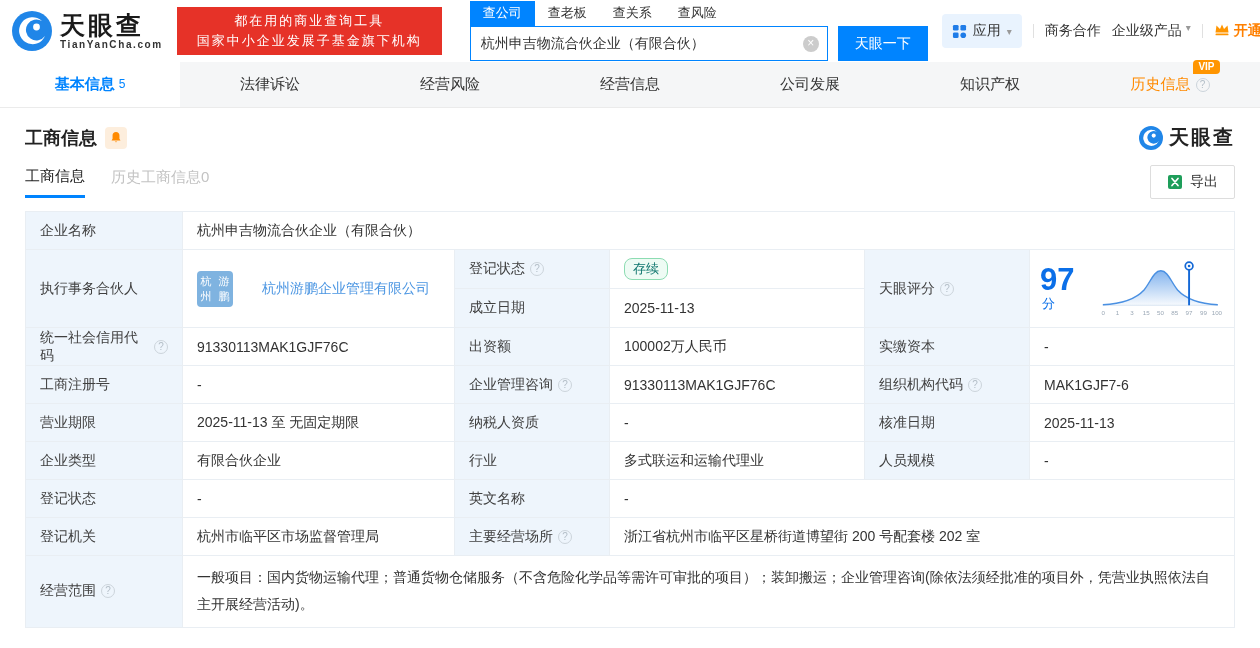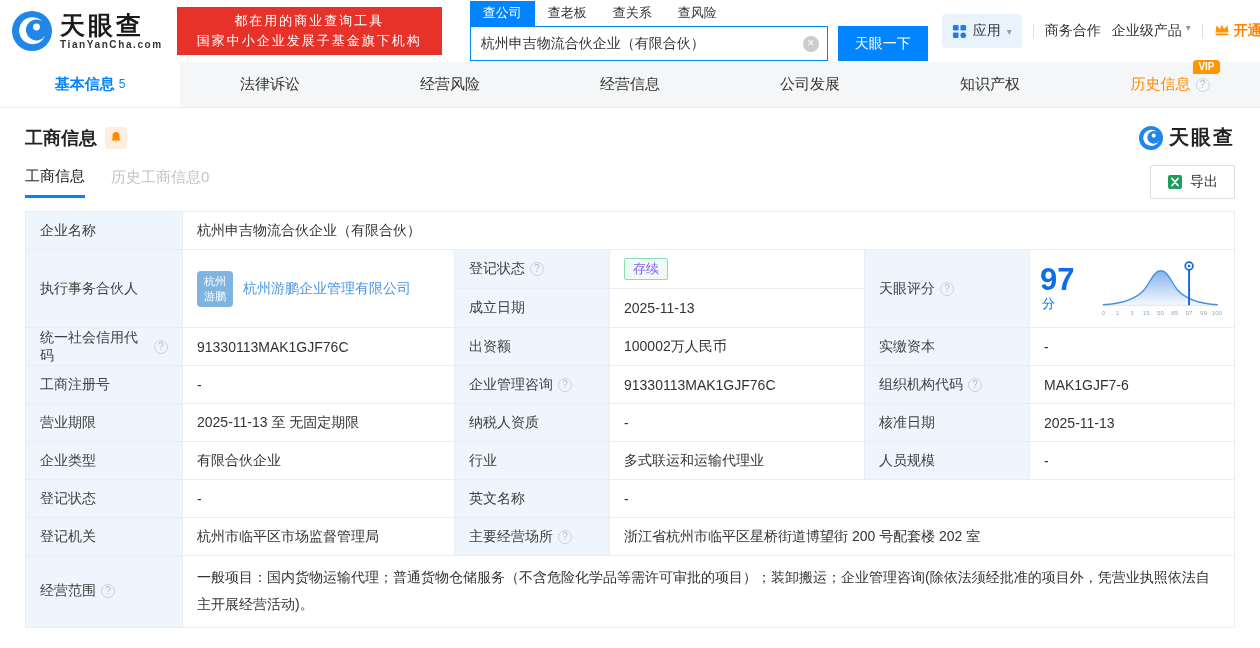--- a/index.html
+++ b/index.html
@@ -55,22 +55,22 @@
   .info-table { margin-top: 12px; border: 1px solid #e9eef3; font-size: 14px; }
   .trow { display: grid; grid-template-columns: 157px 272px 155px 255px 165px 1fr; }
   .cell { display: flex; align-items: center; gap: 5px; padding: 0 14px; min-height: 38px; border-bottom: 1px solid #e9eef3; border-right: 1px solid #e9eef3; }
   .cell.lastcol { border-right: none; }
   .info-table .trow:last-child .cell { border-bottom: none; }
   .lbl { background: #eef5fc; color: #404040; }
   .val { color: #333; }
   .row2 { grid-template-rows: 39px 39px; }
   .span2r { grid-row: 1 / 3; }
   .partner-link { color: #4a95e2; cursor: pointer; }
-  .avatar { width: 36px; height: 36px; background: #7fb3e0; border-radius: 4px; color: #fff; font-size: 11px; line-height: 1.35; display: flex; flex-direction: column; align-items: center; justify-content: center; margin-right: 5px; flex: none; cursor: pointer; }
-  .tag-green { color: #8b5cf6; background: #eefbf4; border: 1px solid #8cdcb2; border-radius: 2px; font-size: 13px; padding: 2px 8px; line-height: 1.3; }
+  .avatar { width: 36px; height: 36px; background: #7fb3e0; border-radius: 4px; color: #fff; font-size: 11px; line-height: 1.35; display: flex; flex-direction: row; align-items: center; justify-content: center; margin-right: 24px; flex: none; cursor: pointer; text-align: center; }
+  .tag-green { color: #0f766e; background: #eefbf4; border: 1px solid #8cdcb2; border-radius: 8px; font-size: 13px; padding: 2px 8px; line-height: 1.3; }
   .score-cell { gap: 12px; padding: 2px 10px; }
   .score-num { font-size: 31px; font-weight: 700; color: #0b6fe8; line-height: 1; }
   .score-unit { font-size: 13px; color: #0b6fe8; margin-left: 2px; font-weight: 400; }
   .scope-val { line-height: 1.95; padding: 8px 14px; align-items: flex-start; }
 </style>
 </head>
 <body>
 
 <div class="header">
   <div class="logo">

